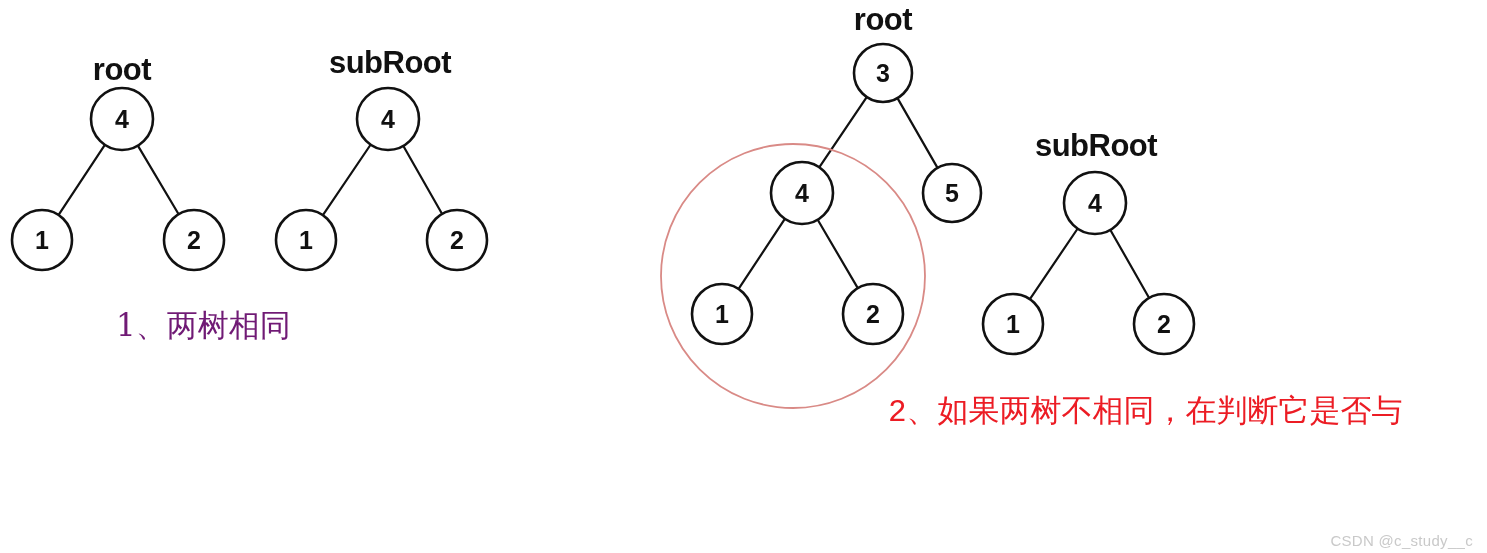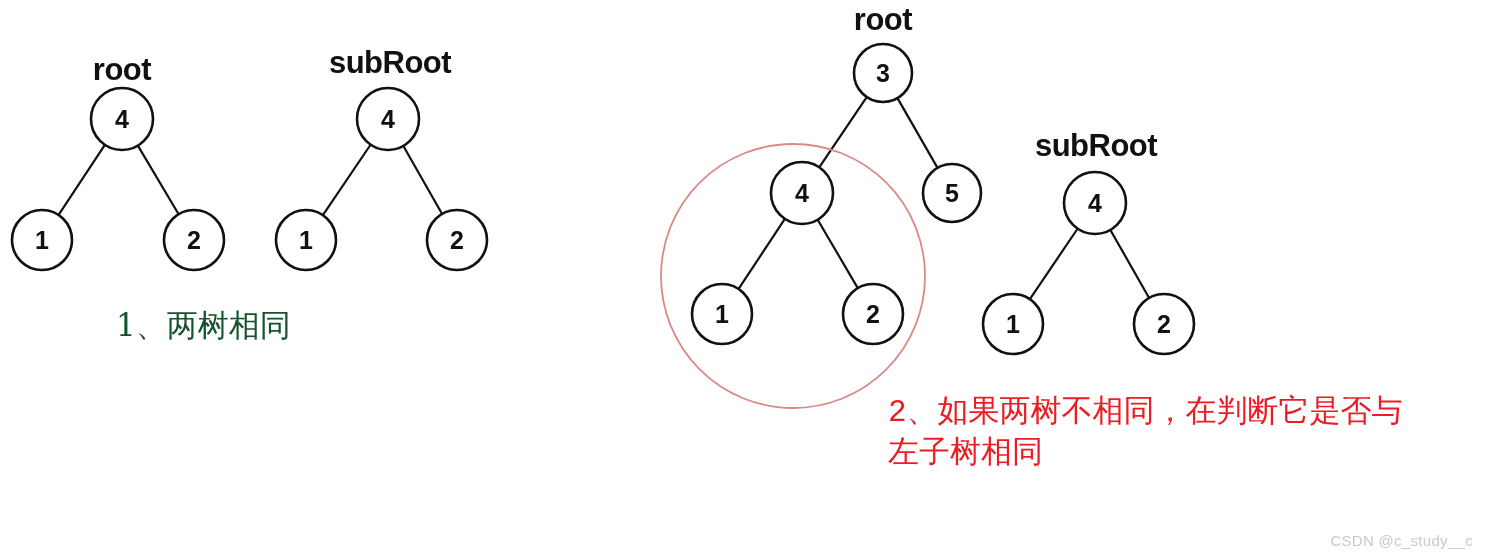--- a/index.html
+++ b/index.html
@@ -31,21 +31,21 @@
     letter-spacing: -0.5px;
   }
   .node-value {
     font-family: "Liberation Sans", sans-serif;
     font-weight: bold;
     font-size: 25px;
     fill: #111111;
   }
   .annotation {
     position: absolute;
-    color: #14532d;
+    color: #701a75;
     font-family: "DejaVu Serif", "Liberation Serif", serif;
     font-size: 31px;
     line-height: 40px;
     white-space: nowrap;
   }
   .annotation-block {
     position: absolute;
     color: #ec1c24;
     font-family: Liberation Mono, monospace;
     font-size: 31px;
@@ -151,18 +151,17 @@
   <div class="tree-label" id="label-left-sub" style="font-size: 31px; left: 390px; top: 63px; transform: translate(-50%, -50%);">subRoot</div>
 
   <div class="annotation" id="annotation-left" style="left: 116px; top: 305px;">1、两树相同</div>
 
   <div class="tree-label" id="label-right-root" style="font-size: 31px; left: 883px; top: 20px; transform: translate(-50%, -50%);">root</div>
 
   <div class="tree-label" id="label-right-sub" style="font-size: 31px; left: 1096px; top: 146px; transform: translate(-50%, -50%);">subRoot</div>
 
   <div class="annotation-block" id="annotation-right" style="left: 888px; top: 392px;">
     <div>2、如果两树不相同，在判断它是否与</div>
-    <div>左子树相同</div>
   </div>
 
   <div class="watermark">CSDN @c_study__c</div>
 
 </div>
 
 </body></html>

